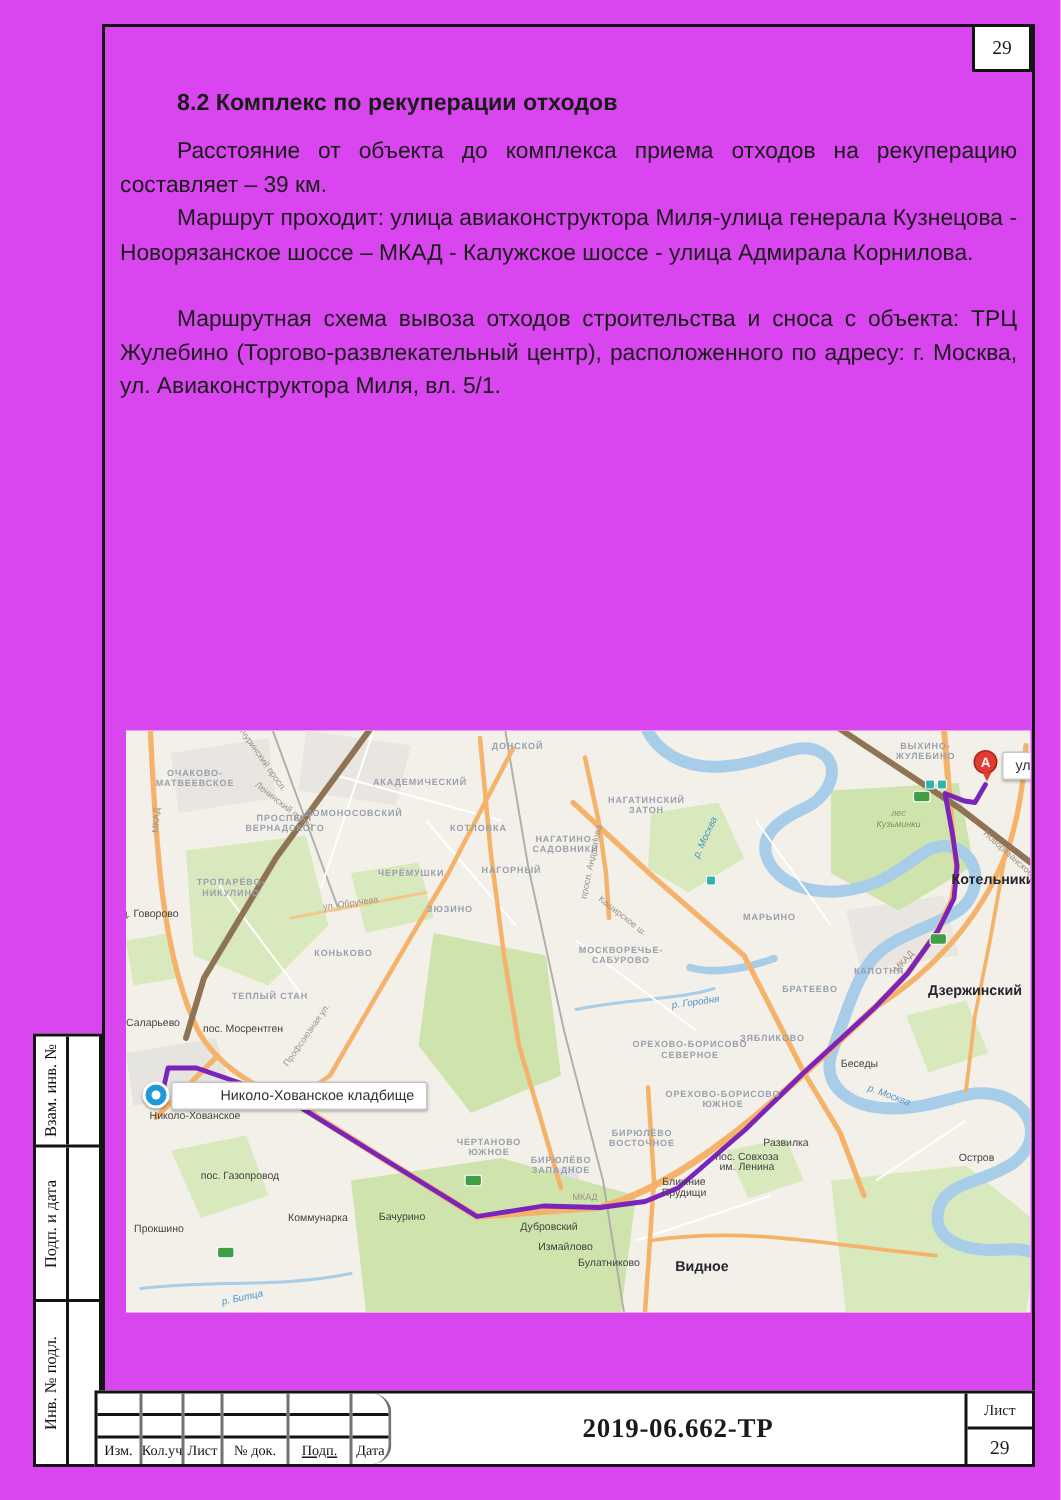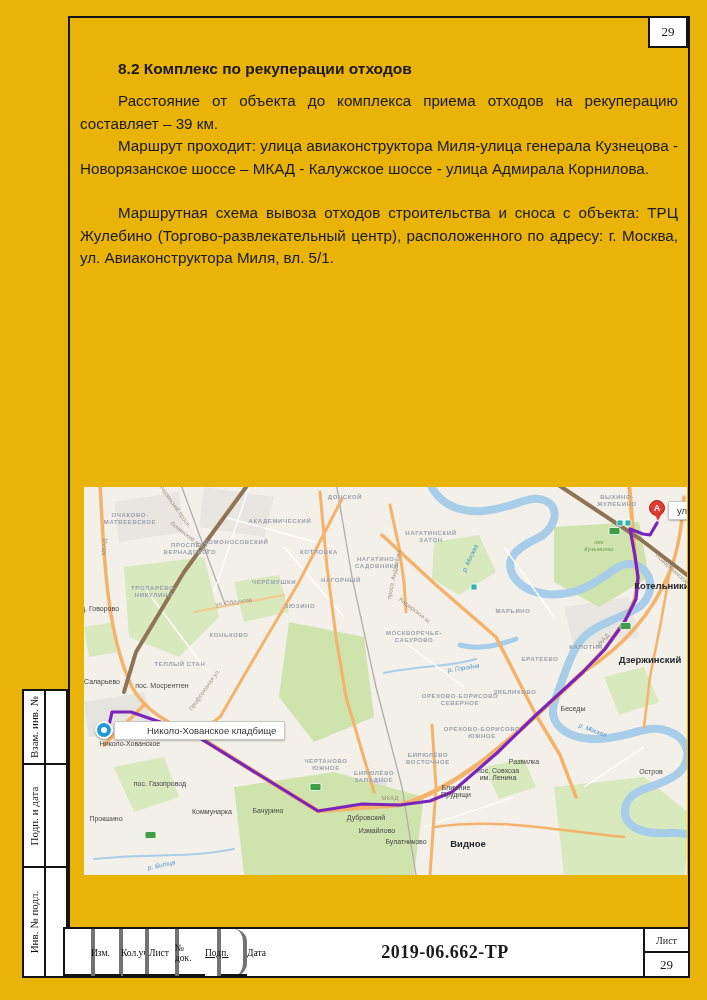--- a/index.html
+++ b/index.html
@@ -1,16 +1,16 @@
 <!DOCTYPE html>
 <html lang="ru"><head>
 <meta charset="utf-8">
 <style>
   html,body{margin:0;padding:0;background:#fff;}
-  .page{position:relative;width:707px;height:1000px;background:#eab308;overflow:hidden;
+  .page{position:relative;width:707px;height:1000px;background:#d946ef;overflow:hidden;
         font-family:"Liberation Sans",sans-serif;color:#1a1a1a;}
   
   .frame{position:absolute;left:68px;top:16px;width:622px;height:962px;
          border:2px solid #141414;box-sizing:border-box;}
   .pagenum-box{position:absolute;left:648px;top:16px;width:40px;height:32px;
          border:2px solid #141414;box-sizing:border-box;background:#fff;
          display:flex;align-items:center;justify-content:center;
          font-family:"Liberation Serif",serif;font-size:13px;}
   
   .doc-text{position:absolute;left:80px;top:58px;width:598px;font-size:15.2px;line-height:22.5px;}
@@ -53,25 +53,25 @@
   .sb-cell{display:flex;border-bottom:2px solid #141414;}
   .sb-cell:last-child{border-bottom:none;flex:1;}
   .sb-c1{height:72px;} .sb-c2{height:101px;}
   .sb-label{width:20px;border-right:2px solid #141414;position:relative;}
   .sb-label span{position:absolute;left:50%;top:50%;transform:translate(-50%,-50%) rotate(-90deg);
        white-space:nowrap;font-family:"Liberation Serif",serif;font-size:11px;color:#111;}
   .sb-empty{flex:1;}
   
   .titleblock{position:absolute;left:63px;top:927px;width:627px;height:51px;
        border:2px solid #141414;box-sizing:border-box;background:#fff;display:flex;}
-  .tb-col{border-right:4px solid #737373;display:flex;flex-direction:row;box-sizing:border-box;}
+  .tb-col{border-right:2px solid #737373;display:flex;flex-direction:column;box-sizing:border-box;}
   .tb-r{flex:0 0 13px;border-bottom:2px solid #141414;}
   .tb-lab{flex:1;display:flex;align-items:center;justify-content:center;
        font-family:"Liberation Serif",serif;font-size:9.5px;color:#111;}
-  .w1{width:30px;} .w2{width:28px;} .w3{width:26px;} .w4{width:30px;} .w5{width:42px;text-decoration:underline;} .w6{width:26px;border-radius:13px;}
+  .w1{width:30px;} .w2{width:28px;} .w3{width:26px;} .w4{width:44px;} .w5{width:42px;text-decoration:underline;} .w6{width:26px;border-radius:13px;}
   .tb-center{flex:1;border-right:2px solid #141414;display:flex;align-items:center;justify-content:center;
        font-family:"Liberation Serif",serif;font-size:18px;font-weight:bold;letter-spacing:.5px;}
   .tb-right{width:43px;display:flex;flex-direction:column;}
   .tb-sheet-label{height:22px;border-bottom:2px solid #141414;display:flex;align-items:center;
        justify-content:center;font-family:"Liberation Serif",serif;font-size:10px;}
   .tb-sheet-num{flex:1;display:flex;align-items:center;justify-content:center;
        font-family:"Liberation Serif",serif;font-size:13px;}
 </style>
 </head>
 <body>

